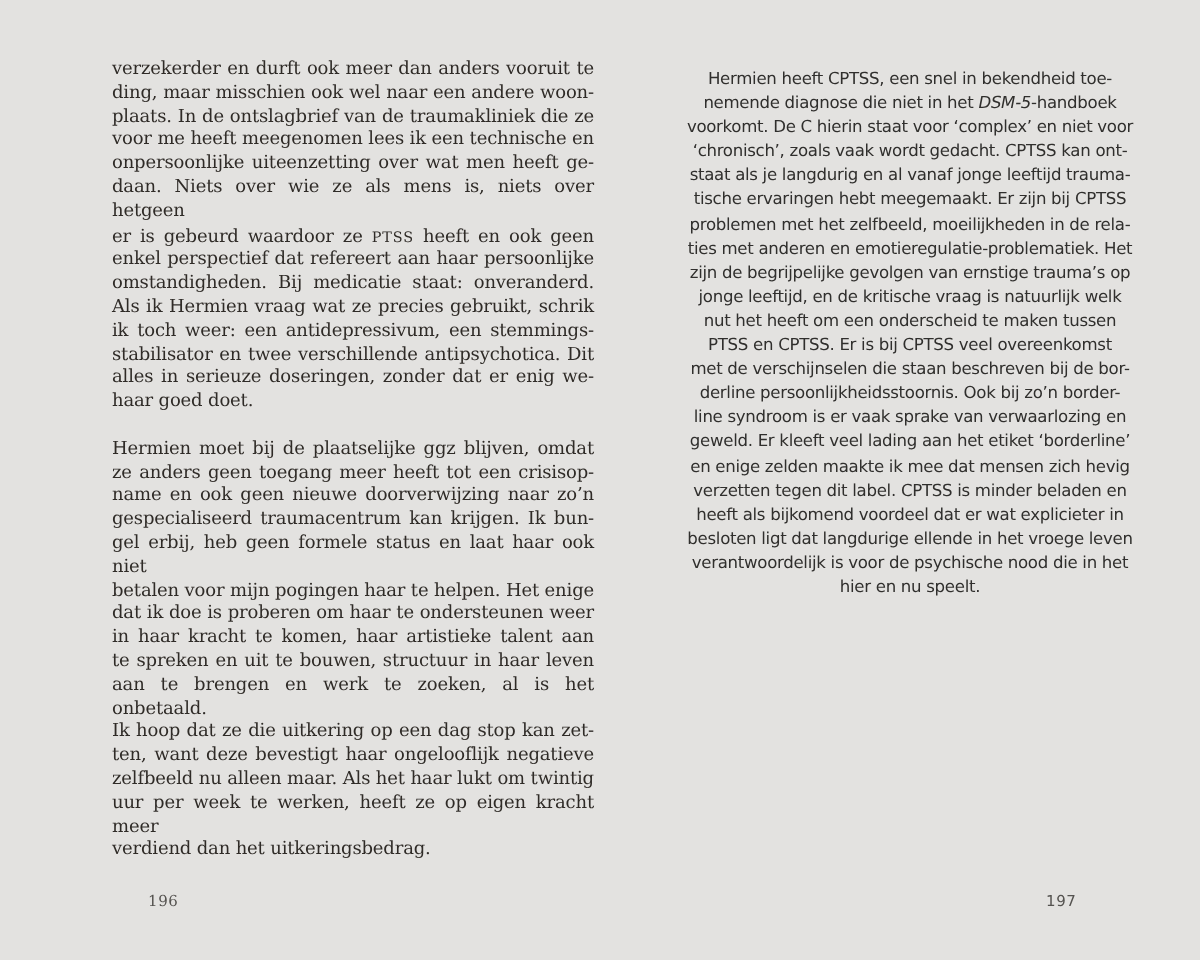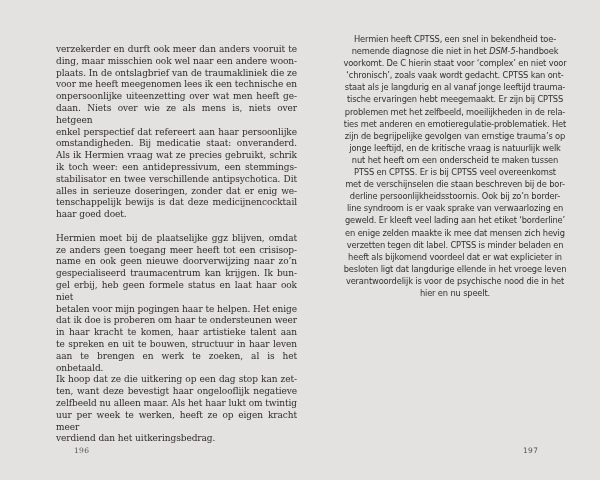--- a/index.html
+++ b/index.html
@@ -4,21 +4,21 @@
 <style>
   html,body{margin:0;padding:0;}
   body{
     width:600px;height:480px;overflow:hidden;position:relative;
     background:#e3e2e0;
     font-family:"DejaVu Serif","Liberation Serif",serif;
   }
   .spread{position:absolute;inset:0;}
   .page-col{position:absolute;}
   .left-col{
-    left:56px;top:44px;width:241px;
+    left:56px;top:30px;width:241px;
     font-family:"DejaVu Serif","Liberation Serif",serif;
     font-size:9px;line-height:11.8px;letter-spacing:-0.08px;
     color:#2f2b27;
   }
   .left-col .para + .para{margin-top:11.8px;}
   .left-col .ln{white-space:nowrap;}
   .left-col .ln.j{
     text-align:justify;text-align-last:justify;text-justify:inter-word;
     white-space:normal;
   }
@@ -45,27 +45,27 @@
 <div class="spread">
 
   <div class="page-col left-col">
       <div class="para">
         <div class="ln j">verzekerder en durft ook meer dan anders vooruit te</div>
         <div class="ln j">ding, maar misschien ook wel naar een andere woon-</div>
         <div class="ln j">plaats. In de ontslagbrief van de traumakliniek die ze</div>
         <div class="ln j">voor me heeft meegenomen lees ik een technische en</div>
         <div class="ln j">onpersoonlijke uiteenzetting over wat men heeft ge-</div>
         <div class="ln j">daan. Niets over wie ze als mens is, niets over hetgeen</div>
+        <div class="ln j">er is gebeurd waardoor ze <span class="sc">PTSS</span> heeft en ook geen</div>
         <div class="ln j">enkel perspectief dat refereert aan haar persoonlijke</div>
         <div class="ln j">omstandigheden. Bij medicatie staat: onveranderd.</div>
         <div class="ln j">Als ik Hermien vraag wat ze precies gebruikt, schrik</div>
         <div class="ln j">ik toch weer: een antidepressivum, een stemmings-</div>
         <div class="ln j">stabilisator en twee verschillende antipsychotica. Dit</div>
         <div class="ln j">alles in serieuze doseringen, zonder dat er enig we-</div>
-        <div class="ln j">tenschappelijk bewijs is dat deze medicijnencocktail</div>
         <div class="ln">haar goed doet.</div>
       </div>
       <div class="para">
         <div class="ln j">Hermien moet bij de plaatselijke ggz blijven, omdat</div>
         <div class="ln j">ze anders geen toegang meer heeft tot een crisisop-</div>
         <div class="ln j">name en ook geen nieuwe doorverwijzing naar zo’n</div>
         <div class="ln j">gespecialiseerd traumacentrum kan krijgen. Ik bun-</div>
         <div class="ln j">gel erbij, heb geen formele status en laat haar ook niet</div>
         <div class="ln j">betalen voor mijn pogingen haar te helpen. Het enige</div>
         <div class="ln j">dat ik doe is proberen om haar te ondersteunen weer</div>

